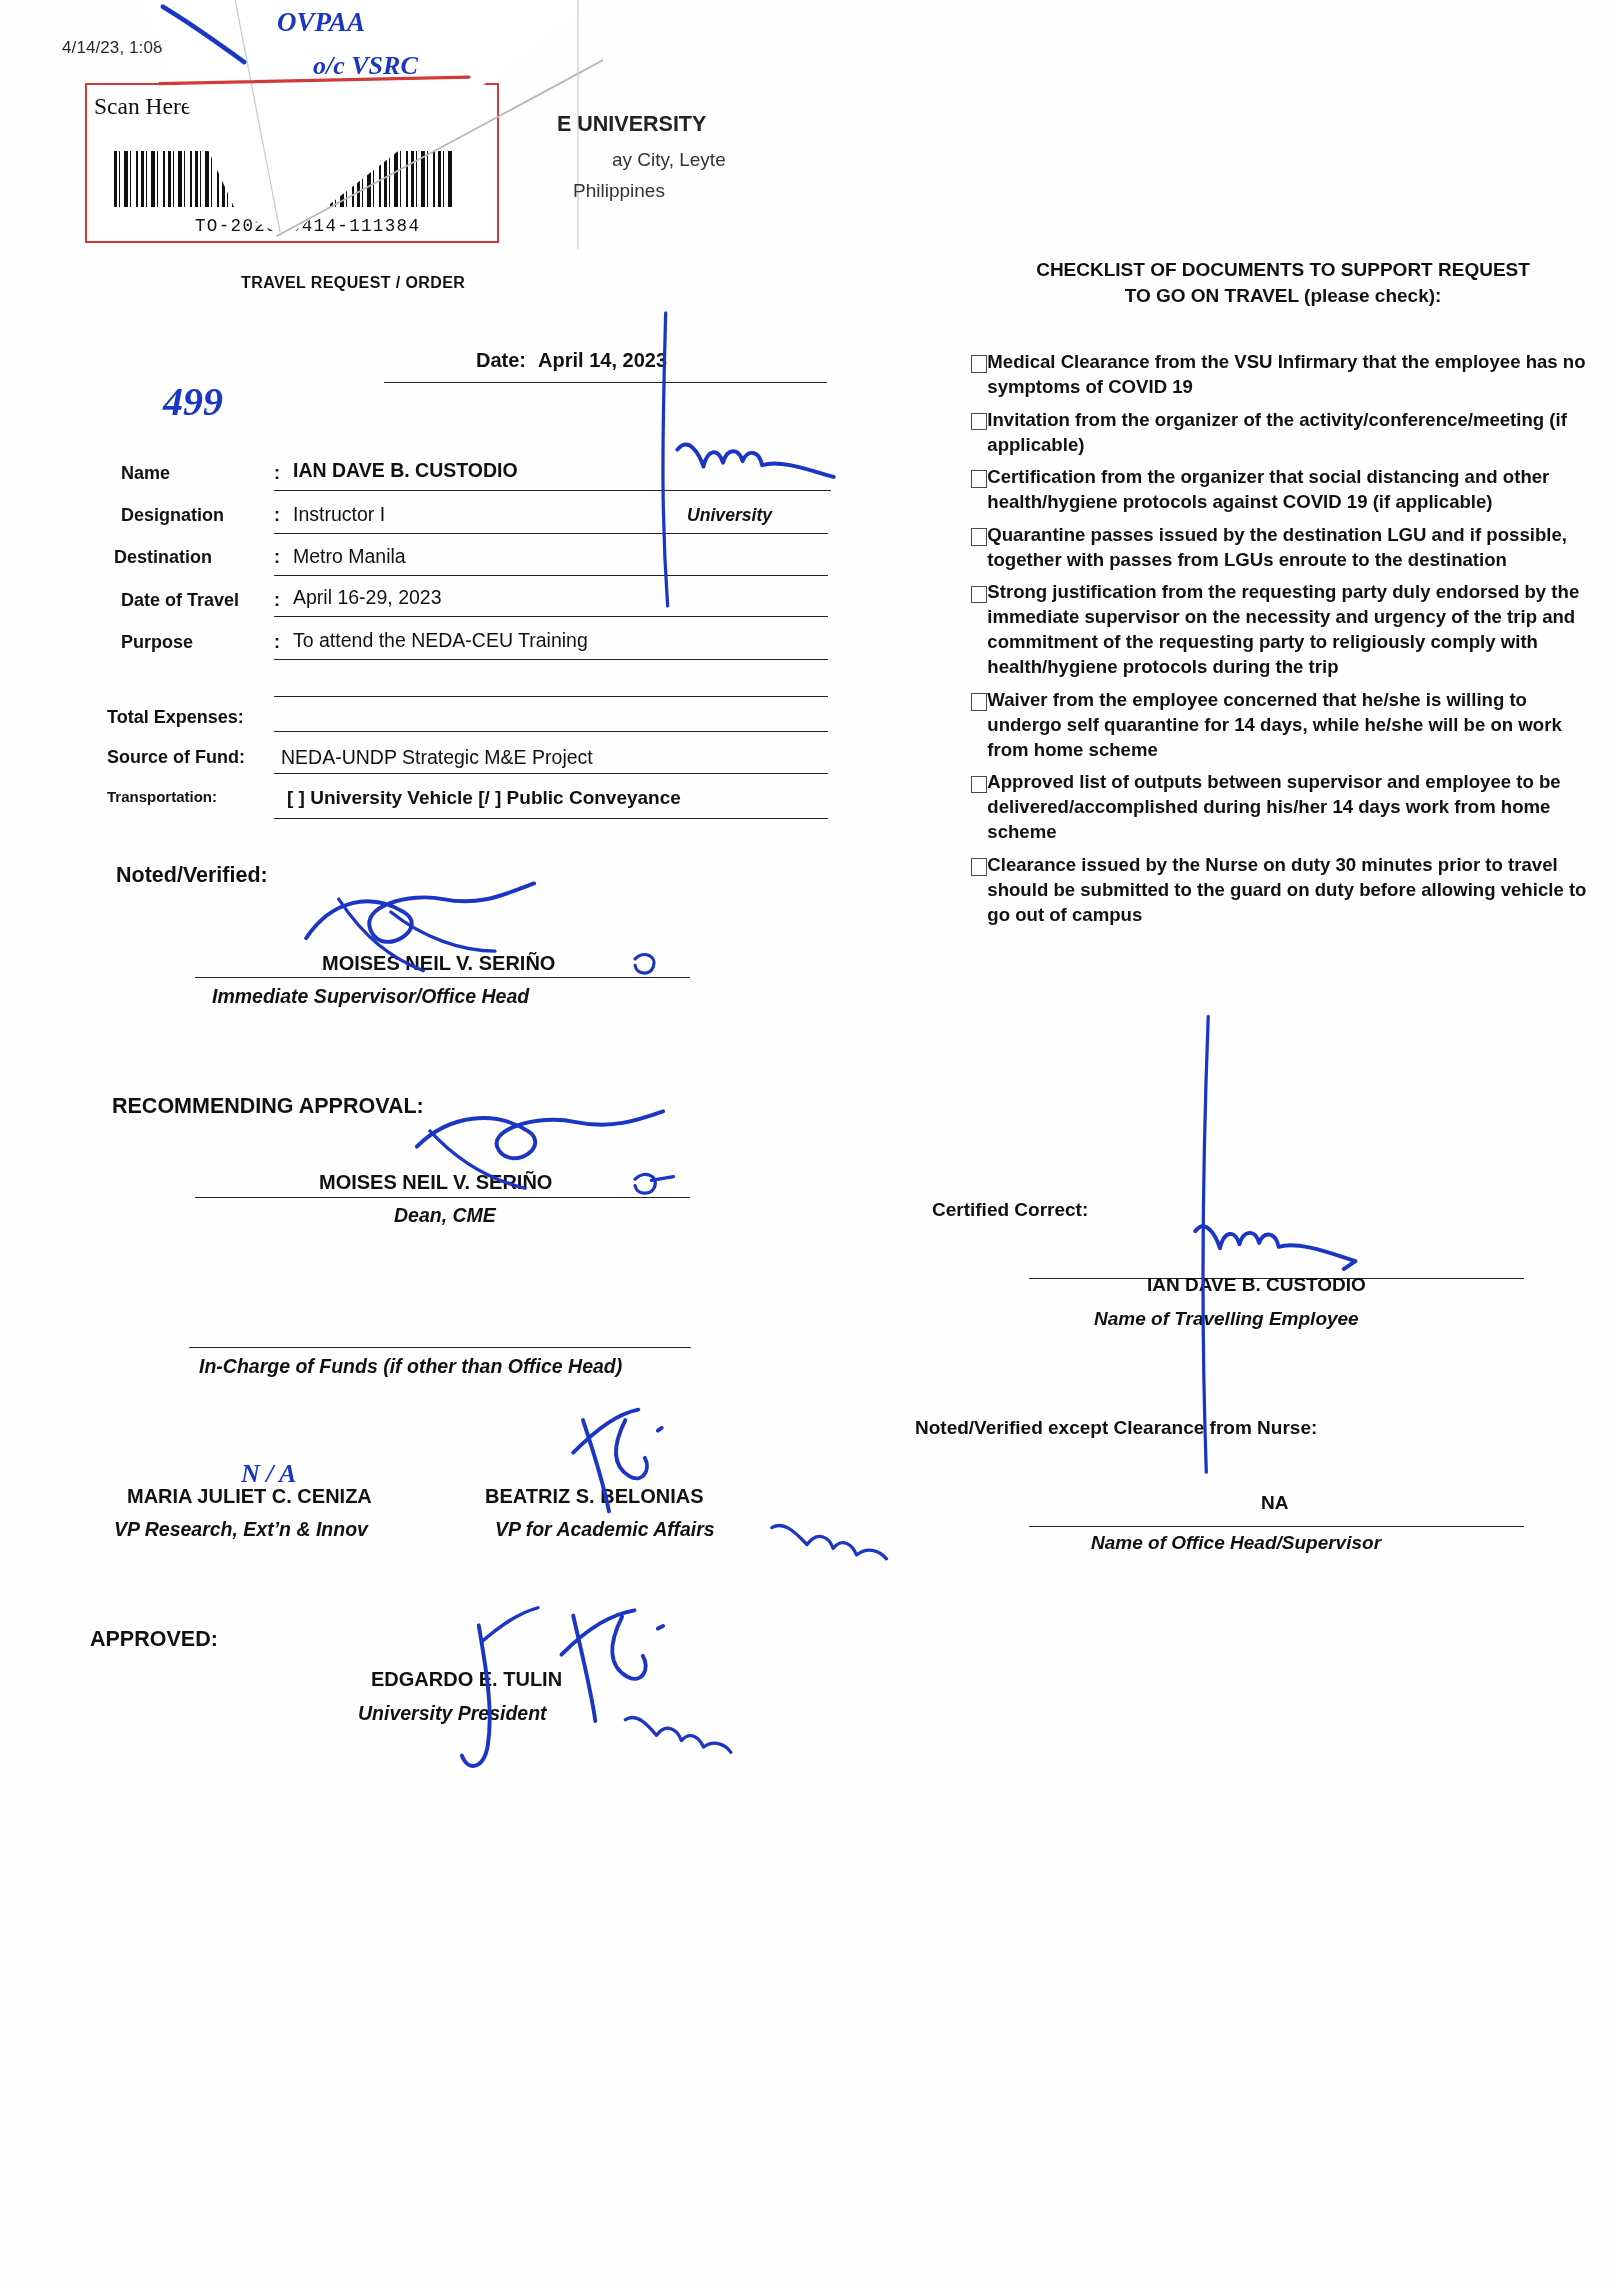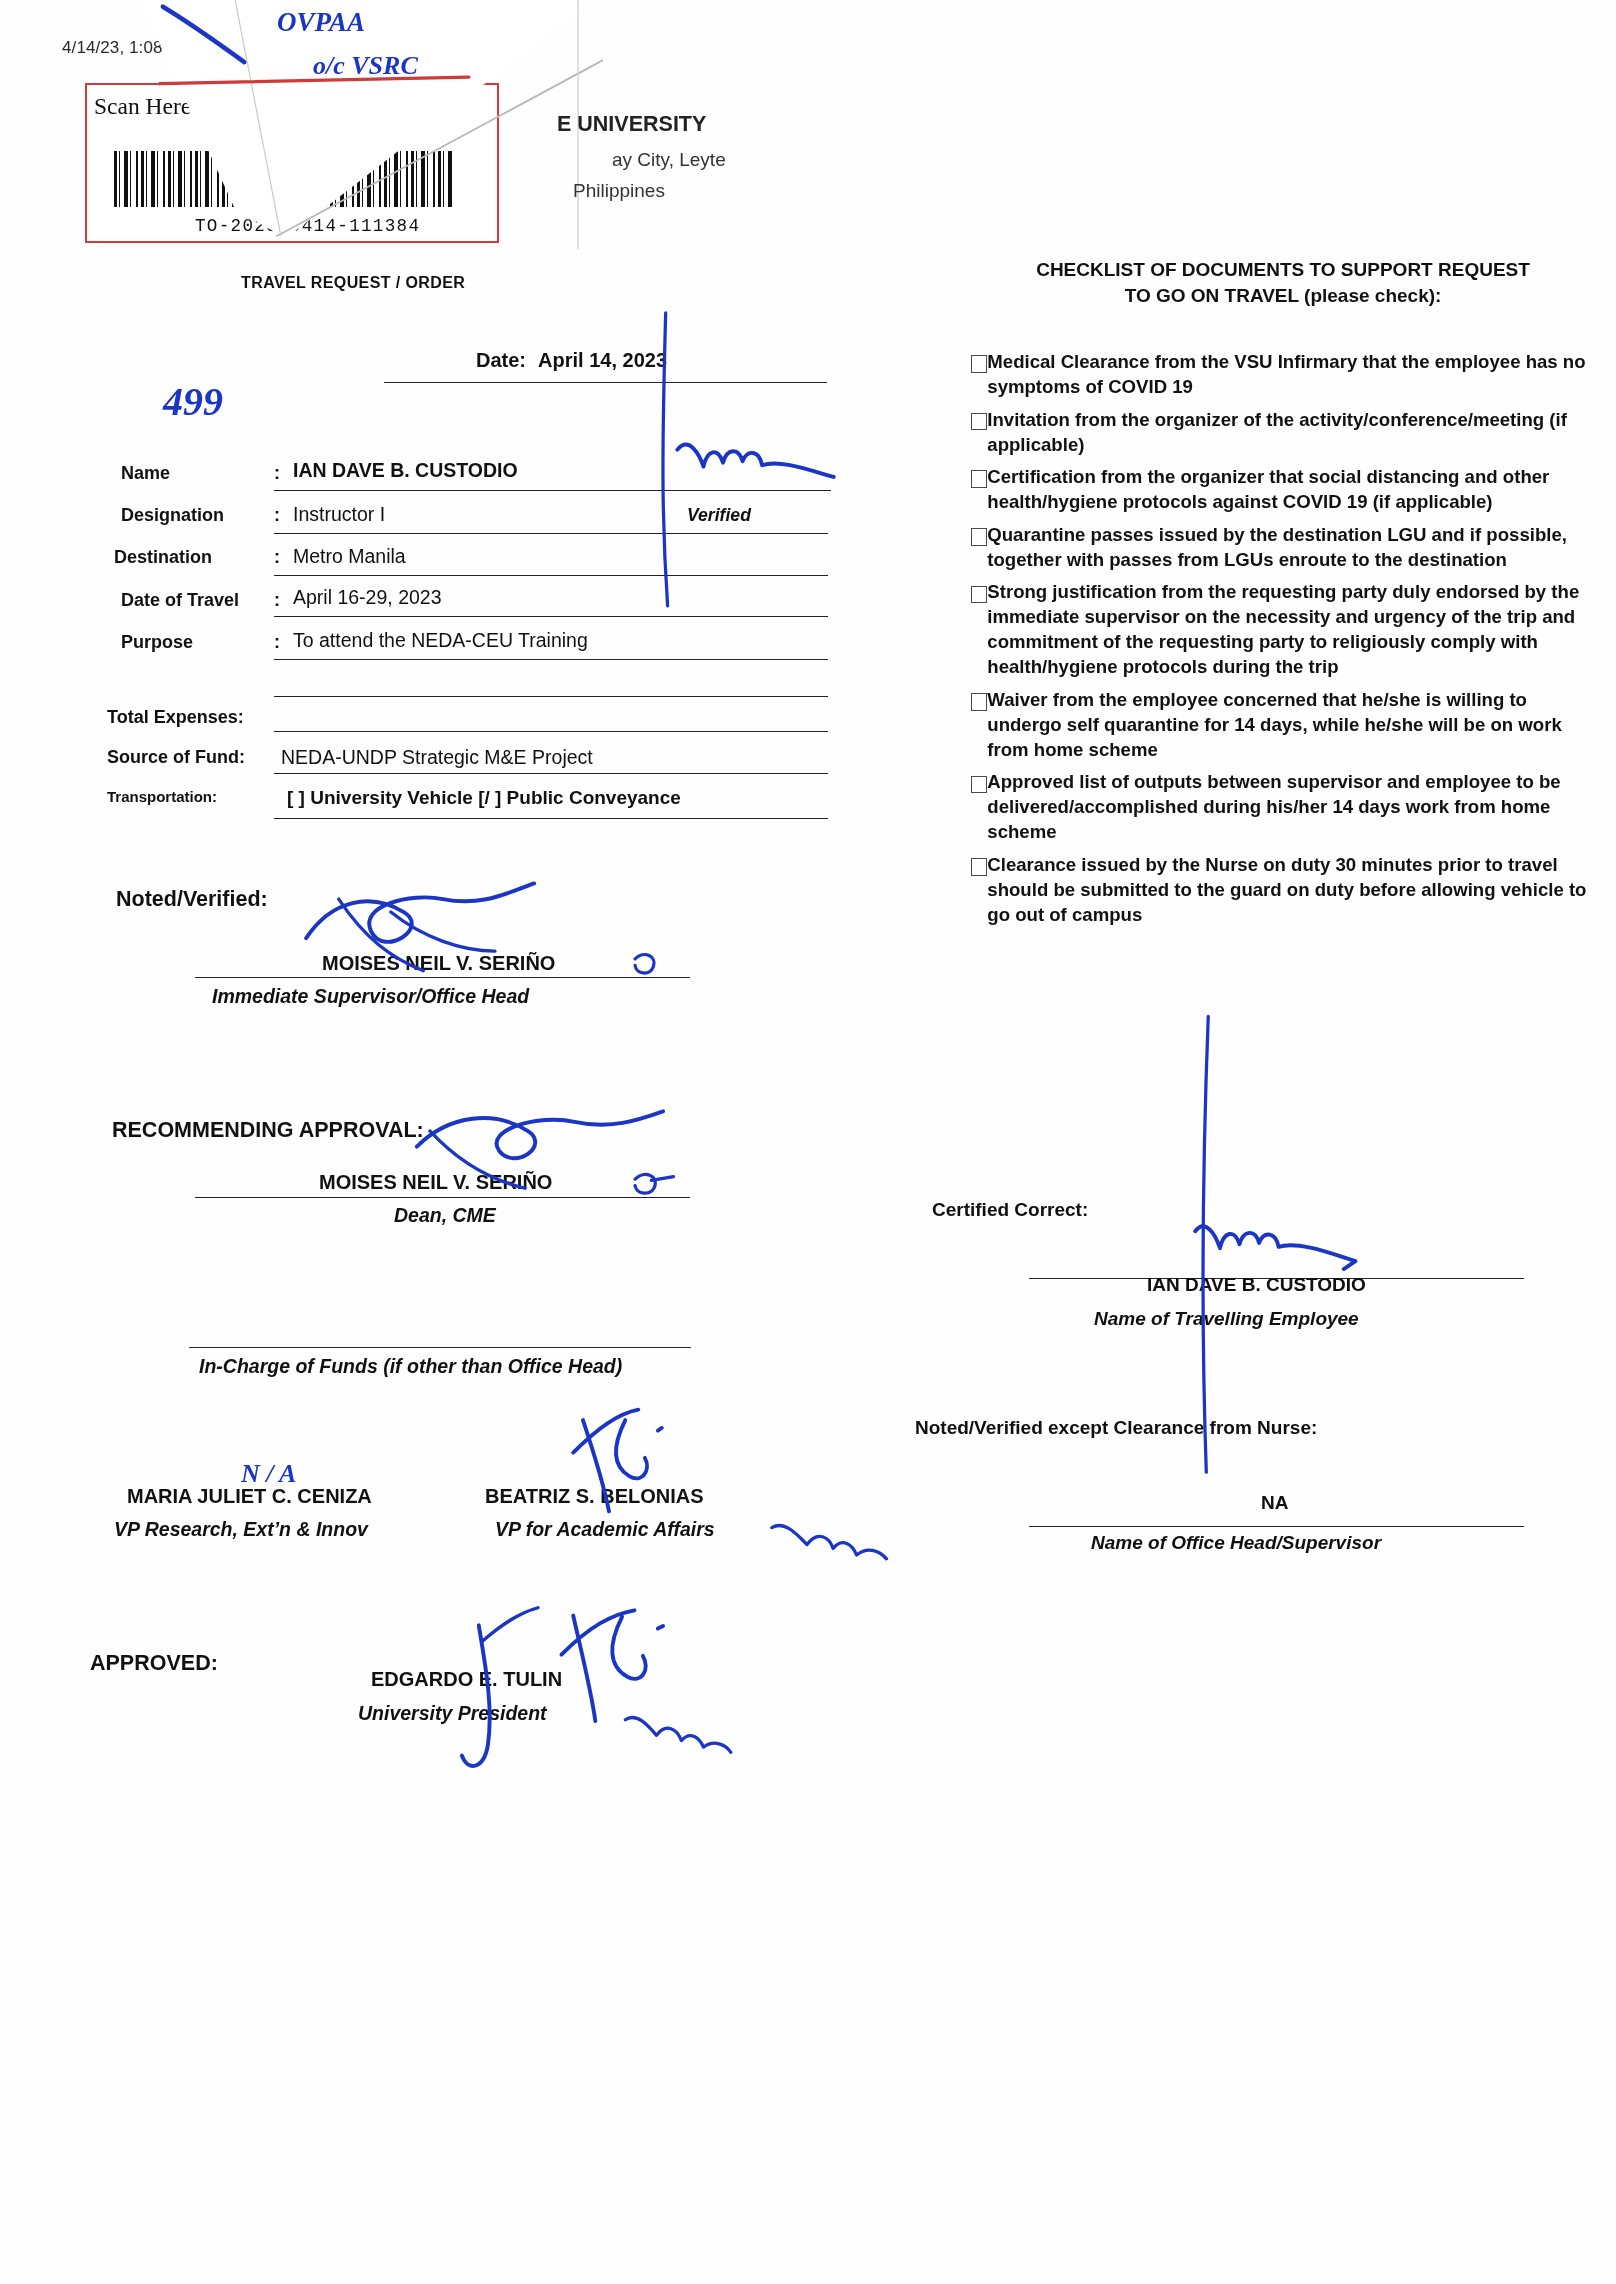--- a/index.html
+++ b/index.html
@@ -58,21 +58,21 @@
   .f-colon{position:absolute;font-size:18px;font-weight:bold;color:#111;}
   .f-value{position:absolute;font-size:19.5px;color:#111;}
   .sig-cap{position:absolute;left:687px;top:505px;font-size:17.6px;font-style:italic;font-weight:bold;color:#111;}
 
   .total-lab{position:absolute;left:107px;top:707px;font-size:18px;font-weight:bold;}
   .sof-lab{position:absolute;left:107px;top:747px;font-size:18px;font-weight:bold;}
   .sof-val{position:absolute;left:281px;top:746px;font-size:19.5px;}
   .tr-lab{position:absolute;left:107px;top:788px;font-size:15px;font-weight:bold;}
   .tr-val{position:absolute;left:287px;top:787px;font-size:19px;font-weight:bold;}
 
-  .sec-head{position:absolute;font-size:21.5px;font-weight:bold;color:#111;margin-top:24px;}
+  .sec-head{position:absolute;font-size:21.5px;font-weight:bold;color:#111;}
   .sig-name{position:absolute;font-size:20px;font-weight:bold;color:#111;}
   .sig-title{position:absolute;font-size:19.5px;font-style:italic;font-weight:bold;color:#111;}
 
   
   .cl-title{
     position:absolute;left:990px;top:257px;width:586px;text-align:center;
     font-size:19px;font-weight:bold;line-height:1.35;color:#111;
   }
   .cl-list{position:absolute;left:971px;top:350px;width:619px;}
   .cl-item{position:relative;display:flex;gap:0;margin-bottom:7.8px;}
@@ -123,21 +123,21 @@
 
   <div class="f-label" style="left:121px;top:463px;">Name</div>
   <div class="f-colon" style="left:274px;top:463px;">:</div>
   <div class="f-value" style="left:293px;top:459px;font-weight:bold;">IAN DAVE B. CUSTODIO</div>
   <div class="rule" style="left:274px;top:490px;width:554px;"></div>
 
   <div class="f-label" style="left:121px;top:505px;">Designation</div>
   <div class="f-colon" style="left:274px;top:505px;">:</div>
   <div class="f-value" style="left:293px;top:503px;">Instructor I</div>
   <div class="rule" style="left:274px;top:533px;width:554px;"></div>
-  <div class="sig-cap">Verified</div>
+  <div class="sig-cap">University</div>
   <div class="rule" style="left:678px;top:490px;width:153px;"></div>
 
   <div class="f-label" style="left:114px;top:547px;text-align:right;">Destination</div>
   <div class="f-colon" style="left:274px;top:547px;">:</div>
   <div class="f-value" style="left:293px;top:545px;">Metro Manila</div>
   <div class="rule" style="left:274px;top:575px;width:554px;"></div>
 
   <div class="f-label" style="left:121px;top:590px;">Date of Travel</div>
   <div class="f-colon" style="left:274px;top:590px;">:</div>
   <div class="f-value" style="left:293px;top:586px;">April 16-29, 2023</div>

